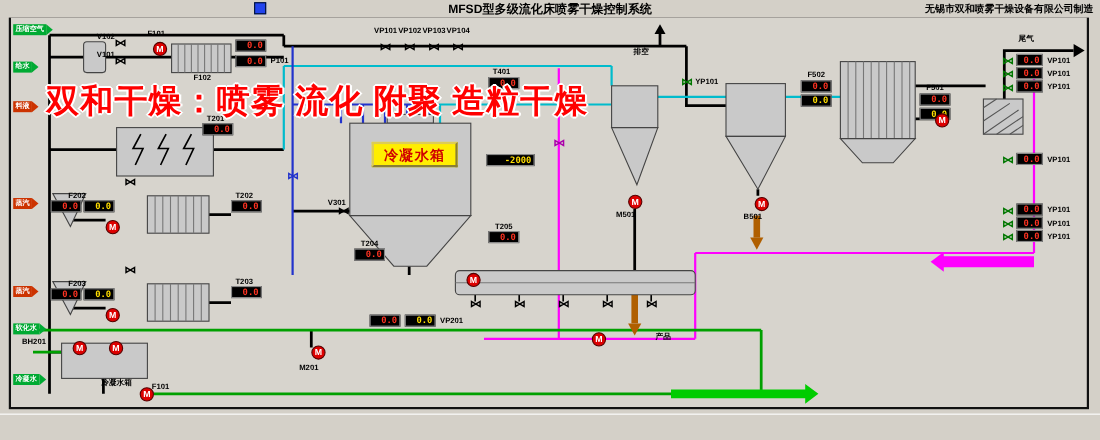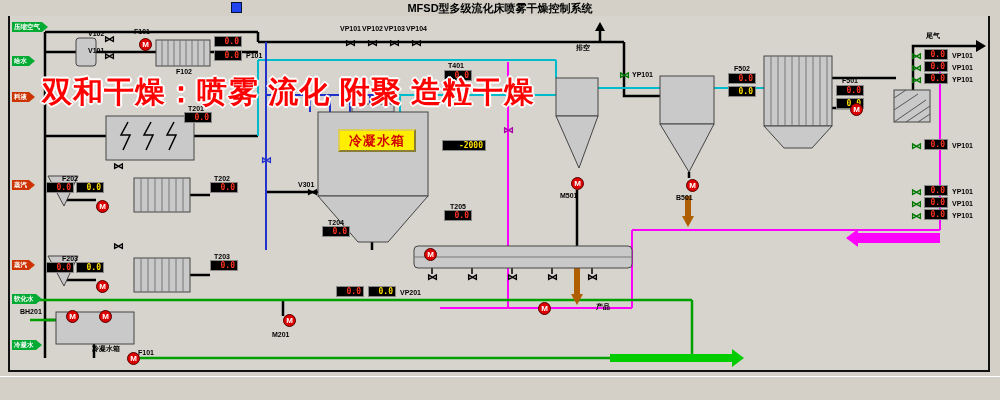--- a/index.html
+++ b/index.html
@@ -32,20 +32,21 @@
   .bottombar{position:absolute;left:0;top:376px;width:1000px;height:24px;background:#d4d0c8;border-top:1px solid #fff;z-index:7}
 </style>
 </head>
 <body>
 
 <div class="frame"></div>
 
 <div class="titlebar">
   <div class="title-icon"></div>
   <div class="title">MFSD型多级流化床喷雾干燥控制系统</div>
+  <div class="maker">无锡市双和喷雾干燥设备有限公司制造</div>
 </div>
 
 <svg class="diag" width="1000" height="400" viewBox="0 0 1000 400">
 
   <g stroke="#000" stroke-width="2.5" fill="none">
     <path d="M45 32 H258 M45 32 V358 M258 32 V42 M258 42 H624 M600 42 V30 M624 42 V96 H662
              M45 52 H156 M210 52 H258 M45 136 H106 M194 136 H258
              M190 195 H210 M190 275 H210 M64 200 H96 M64 280 H96
              M266 192 H318 M372 242 V250
              M577 190 V246 M689 172 V178

